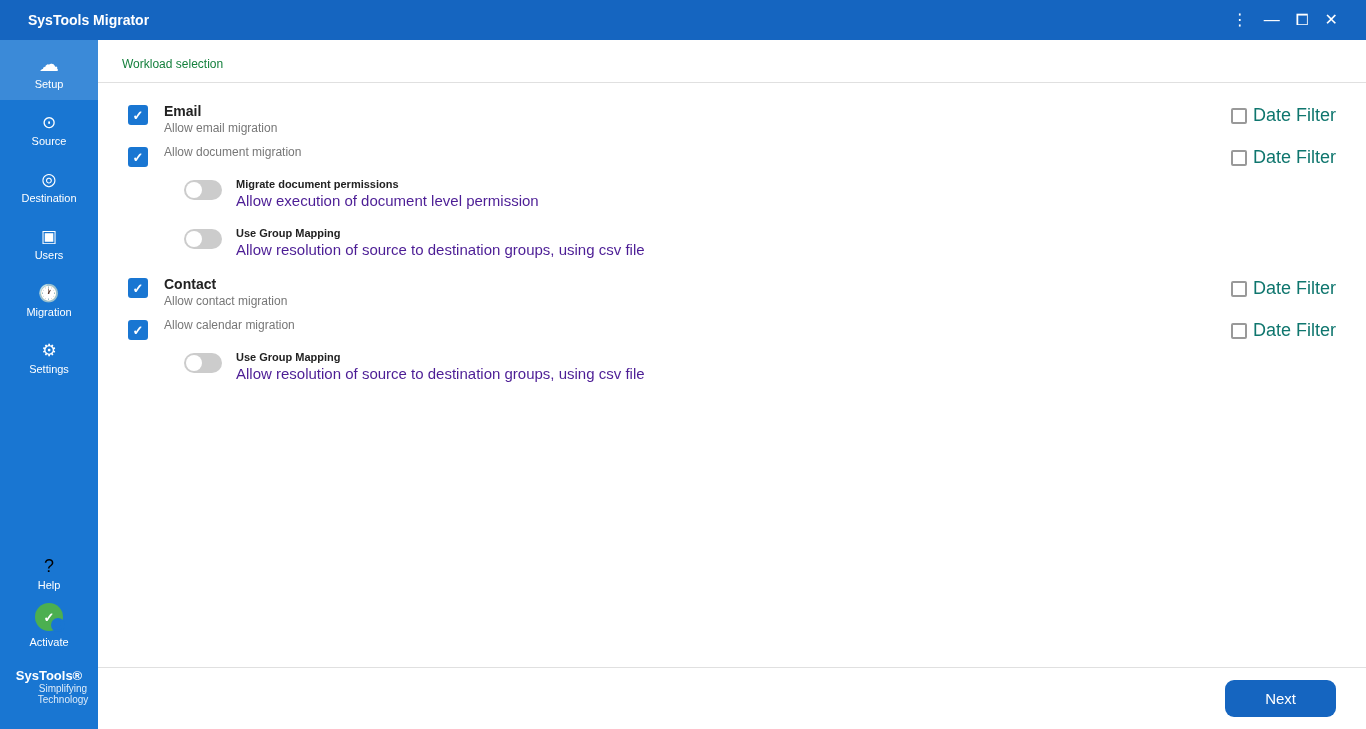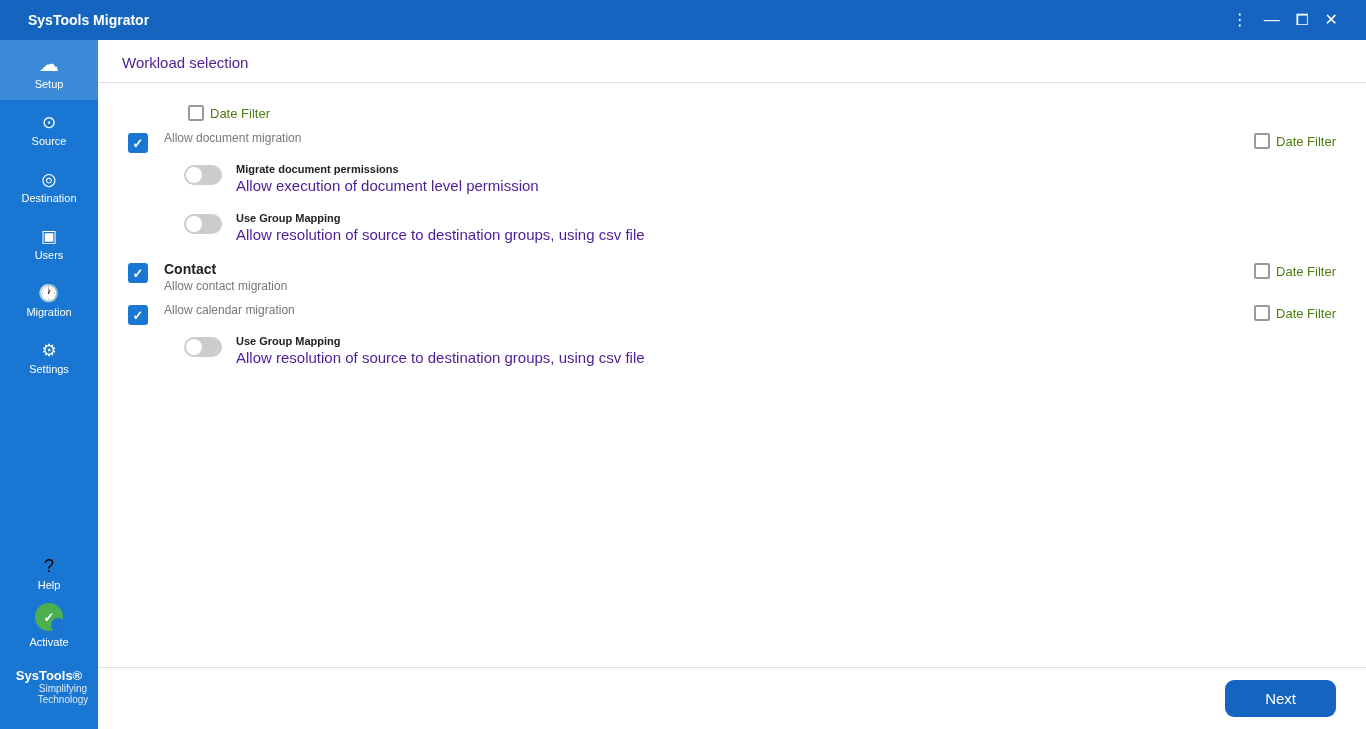--- a/index.html
+++ b/index.html
@@ -97,21 +97,21 @@
       background: white;
       display: flex;
       flex-direction: column;
       overflow: hidden;
     }
     .content-header {
       padding: 14px 24px 10px;
       border-bottom: 1px solid #e0e0e0;
       flex-shrink: 0;
     }
-    .content-header-title { font-size: 15px; color: #4c1d95; }
+    .content-header-title { font-size: 12px; color: #15803d; }
 
     .content-body {
       flex: 1;
       overflow-y: auto;
       padding: 20px 30px;
     }
     .workload-checkbox {
       width: 20px; height: 20px;
       border: 2px solid #1976d2;
       border-radius: 3px;
@@ -134,21 +134,21 @@
     .workload-info { flex: 1; }
     .workload-name { font-size: 14px; font-weight: 600; color: #222; margin-bottom: 2px; }
     .workload-desc { font-size: 12px; color: #777; }
     .checkbox-outline {
       width: 16px; height: 16px;
       border: 2px solid #999;
       border-radius: 2px;
       cursor: pointer;
       flex-shrink: 0;
     }
-    .date-filter-label { font-size: 13px; color: #4d7c0f; }
+    .date-filter-label { font-size: 18px; color: #0f766e; }
 
     
     .sub-item {
       display: flex;
       align-items: flex-start;
       margin-left: 56px;
       margin-bottom: 18px;
     }
     .toggle {
       width: 38px; height: 20px;
@@ -274,20 +274,27 @@
 
   <div class="main-content">
     <div class="content-header">
       <span class="content-header-title">Workload selection</span>
     </div>
 
     <div class="content-body">
 
       <div>
         <div class="workload-row">
+          <div class="workload-left">
+            <div class="workload-checkbox checked"></div>
+            <div class="workload-info">
+              <div class="workload-name">Email</div>
+              <div class="workload-desc">Allow email migration</div>
+            </div>
+          </div>
           <div class="workload-right">
             <div class="checkbox-outline"></div>
             <span class="date-filter-label" style="margin-left:6px;">Date Filter</span>
           </div>
         </div>
       </div>
 
       <div>
         <div class="workload-row">
           <div class="workload-left">

